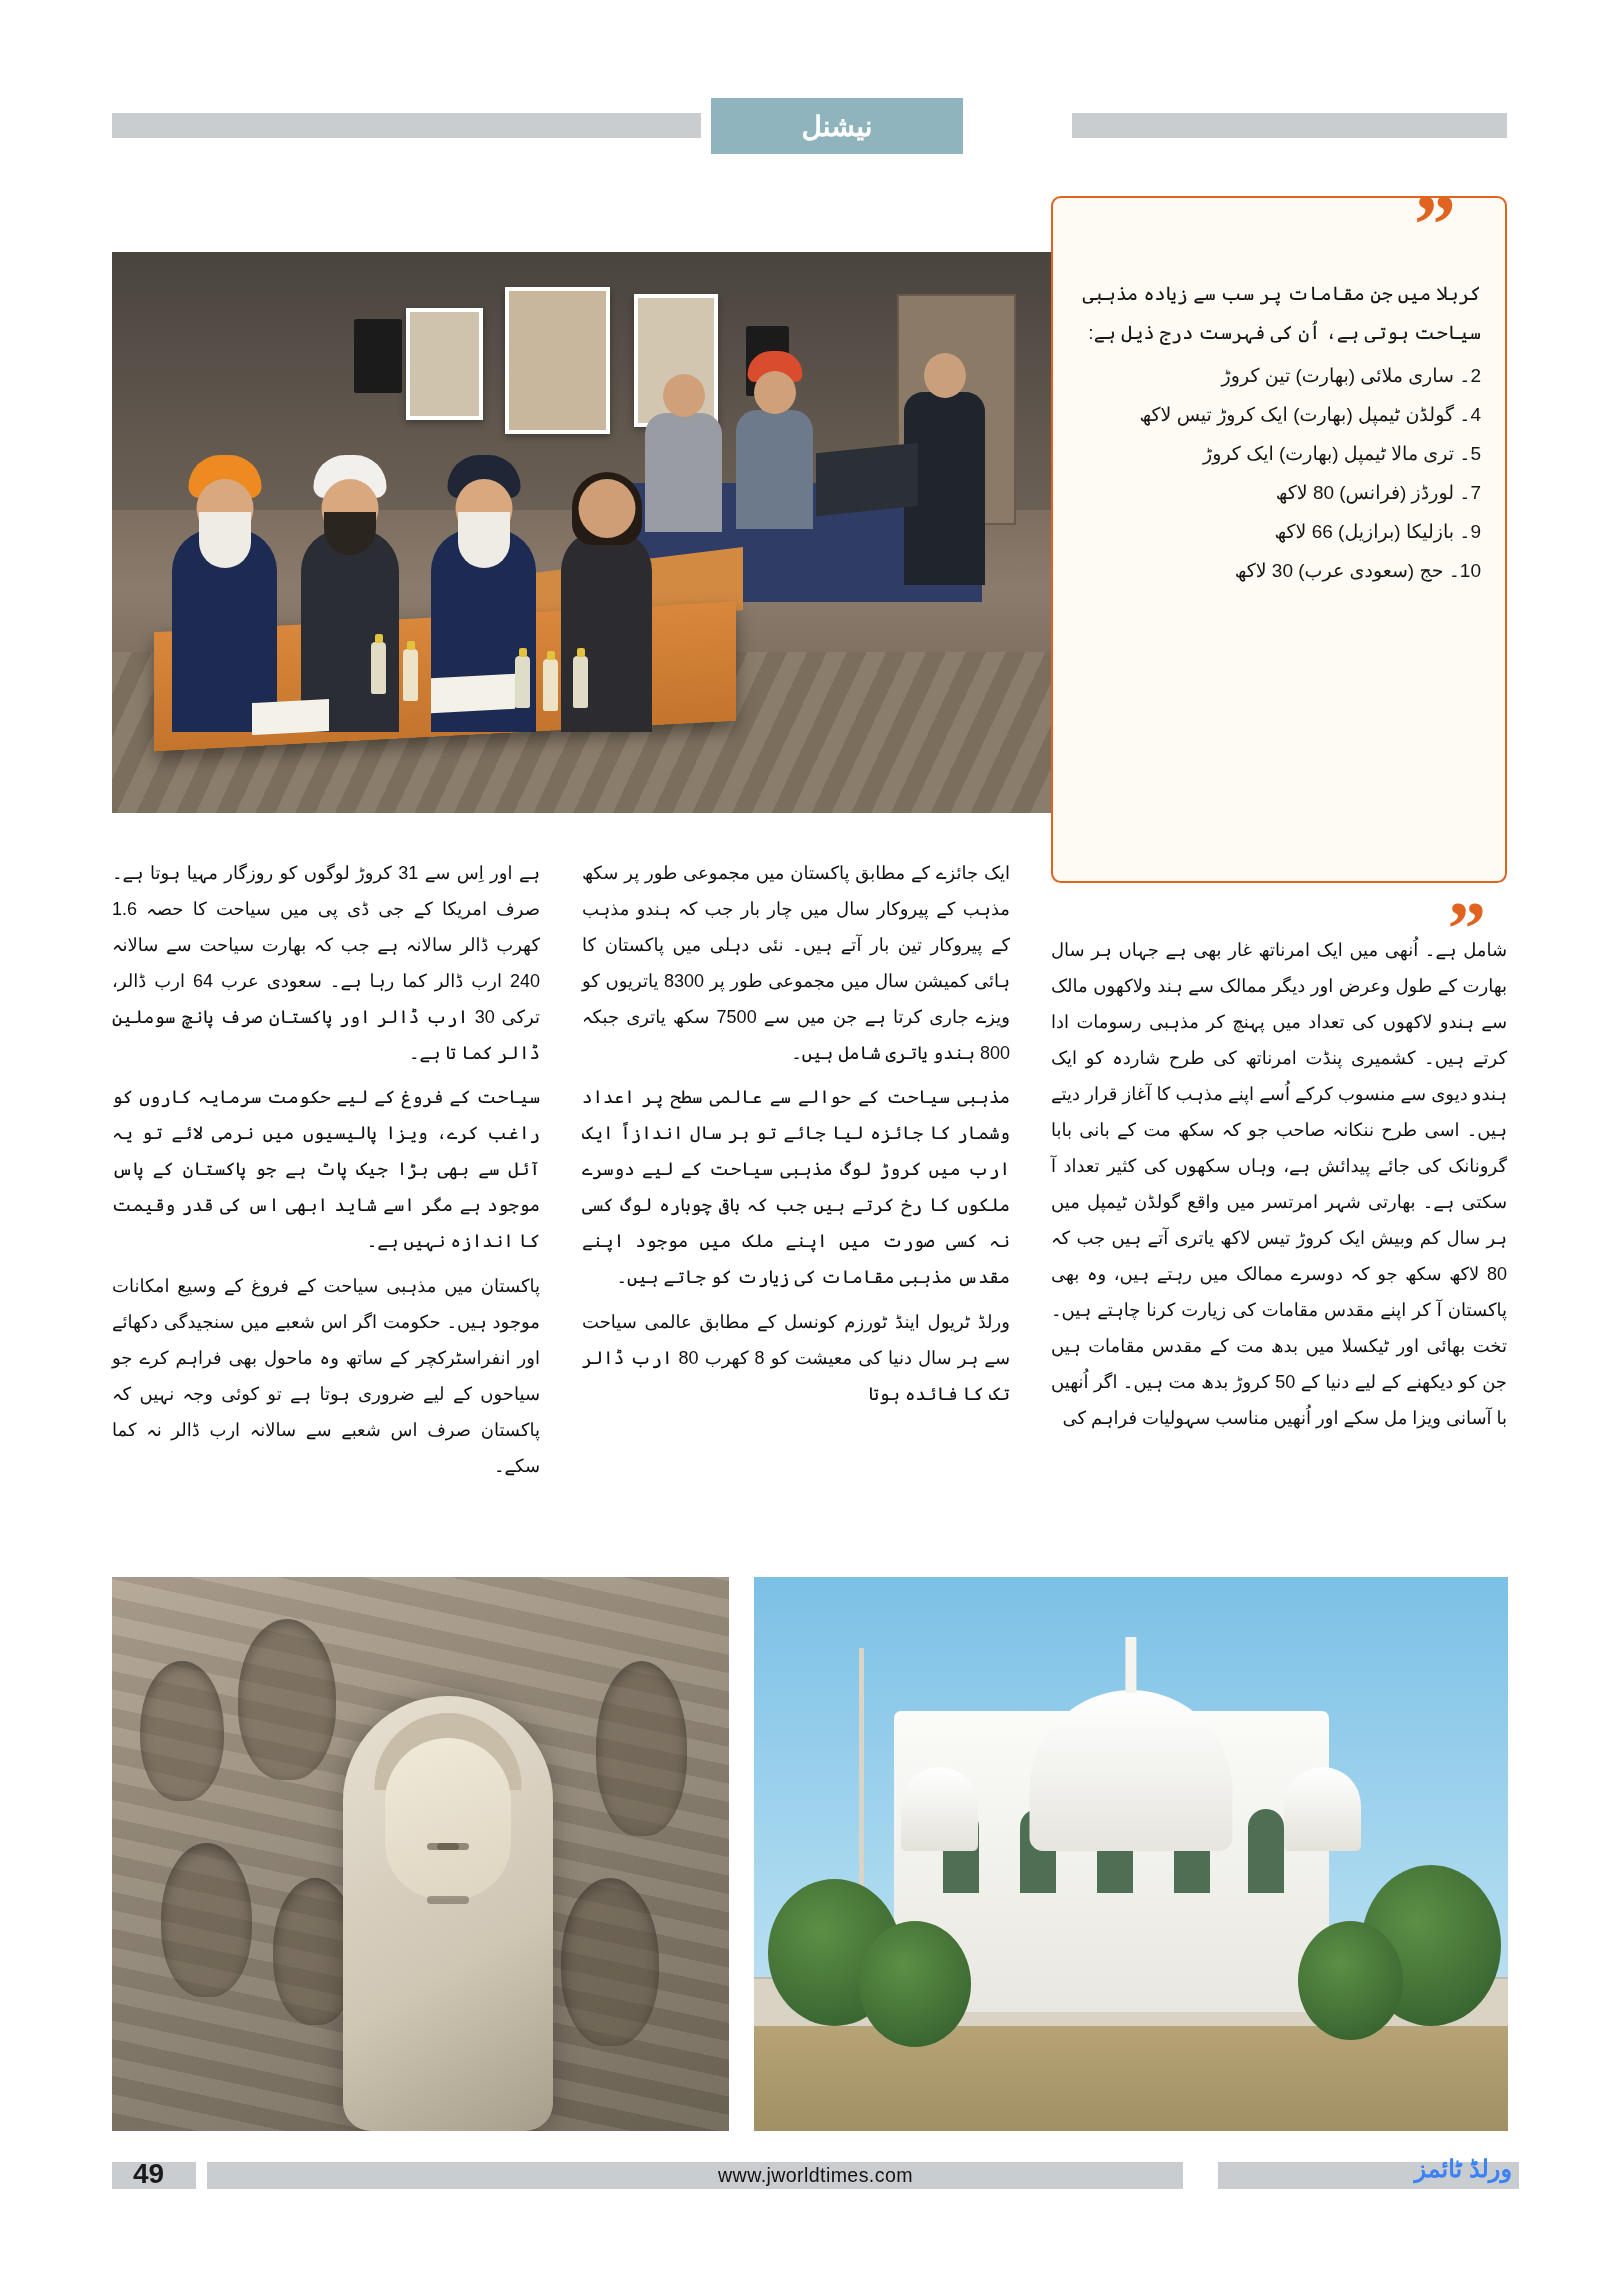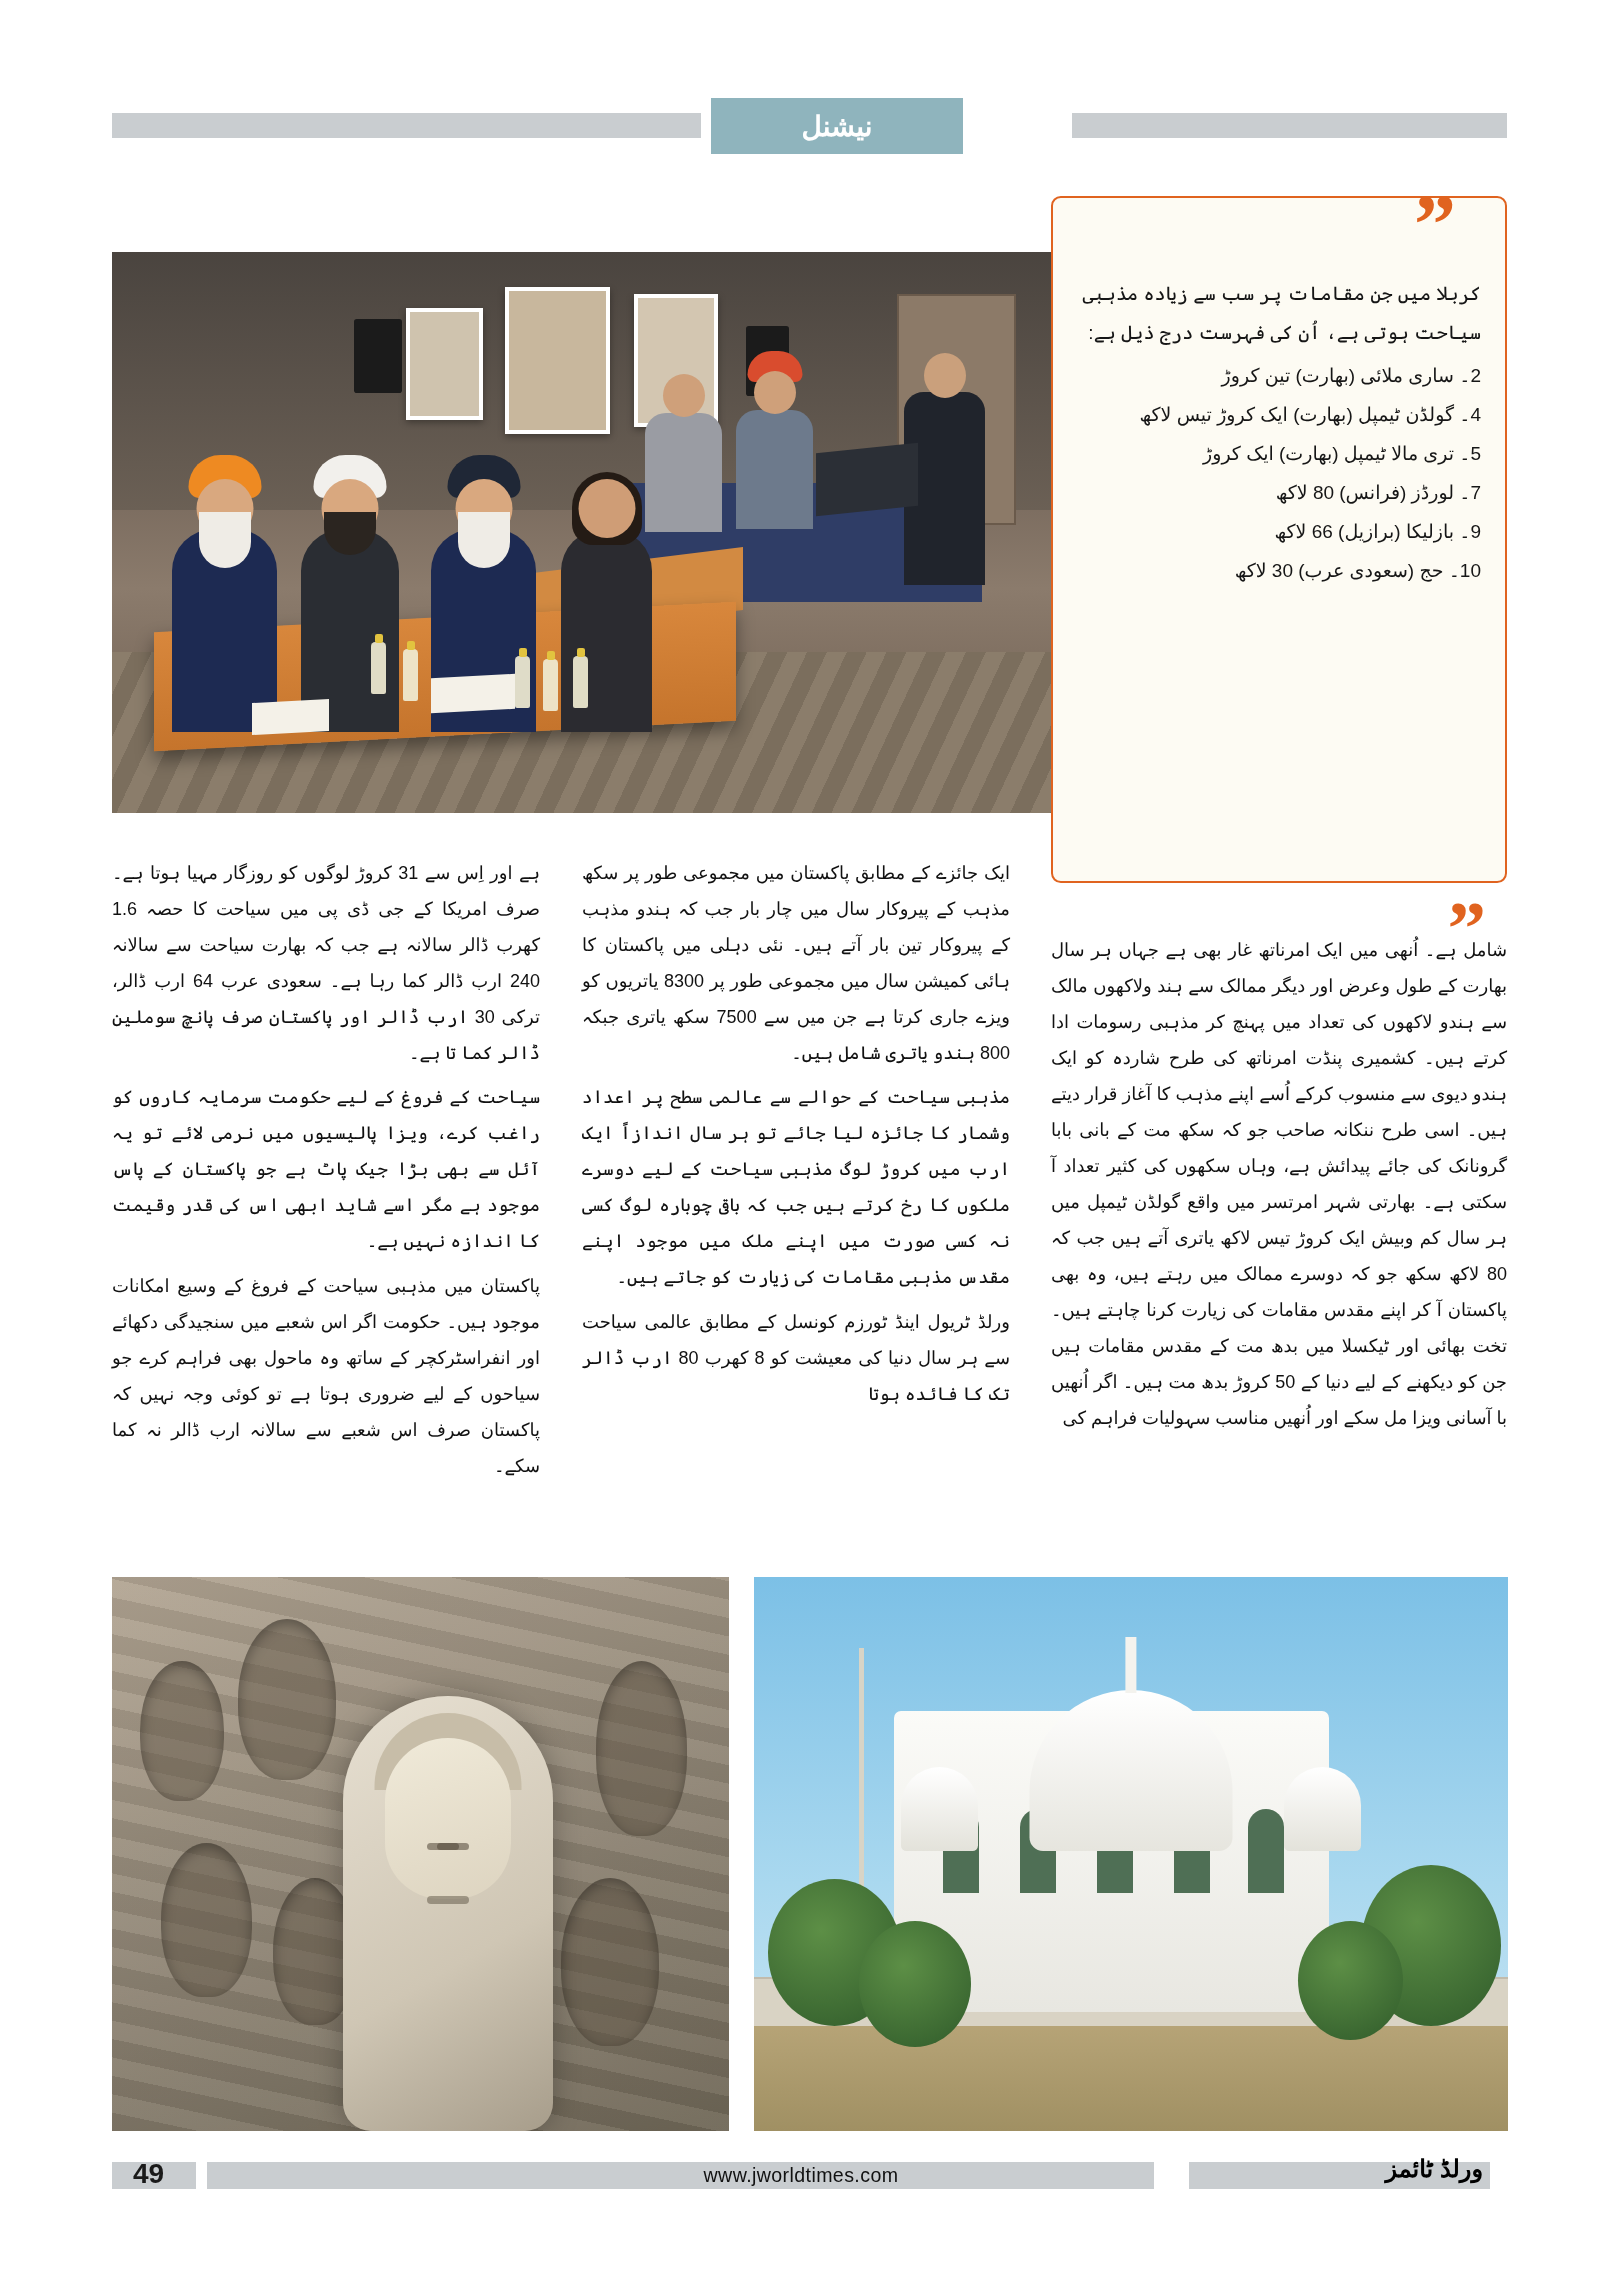--- a/index.html
+++ b/index.html
@@ -360,41 +360,41 @@
     position: absolute; bottom: 105px;
     background: radial-gradient(circle at 40% 35%, #5d8f46, #2f5a2a);
     border-radius: 50%;
   }
   .photo-gurdwara .t1 { left: 14px; width: 133px; height: 147px; }
   .photo-gurdwara .t2 { left: 105px; bottom: 84px; width: 112px; height: 126px; }
   .photo-gurdwara .t3 { right: 7px; width: 140px; height: 161px; }
   .photo-gurdwara .t4 { right: 105px; bottom: 91px; width: 105px; height: 119px; }
 
   
-  .footer { position: absolute; left: 112px; right: 129px; bottom: 77px; height: 42px; }
+  .footer { position: absolute; left: 112px; right: 100px; bottom: 77px; height: 42px; }
   .footer .fbar-left {
     position: absolute; left: 0; top: 8.4px; width: 84px; height: 27px; background: #c9cdd0;
   }
   .footer .pageno {
     position: absolute; left: 21px; top: 4.2px;
     font-size: 28px; font-weight: bold; color: #1a1a1a;
   }
   .footer .fbar-mid {
     position: absolute; left: 95px; right: 336px; top: 8.4px; height: 27px; background: #c9cdd0;
   }
   .footer .url {
     position: absolute; left: 50%; top: 9.8px; transform: translateX(-50%);
     font-size: 19.6px; color: #111; letter-spacing: 0.4px;
   }
   .footer .fbar-right {
     position: absolute; right: 0; top: 8.4px; width: 301px; height: 27px; background: #c9cdd0;
   }
   .footer .brand {
     position: absolute; right: 7px; top: 1.4px;
-    font-size: 24px; font-weight: bold; color: #000000;
+    font-size: 24px; font-weight: bold; color: #3b82f6;
     direction: rtl;
     margin-left: 32px;
   }
 </style>
 </head>
 <body>
 
 <div class="header">
   <div class="bar-left"></div>
   <div class="cat-box">

